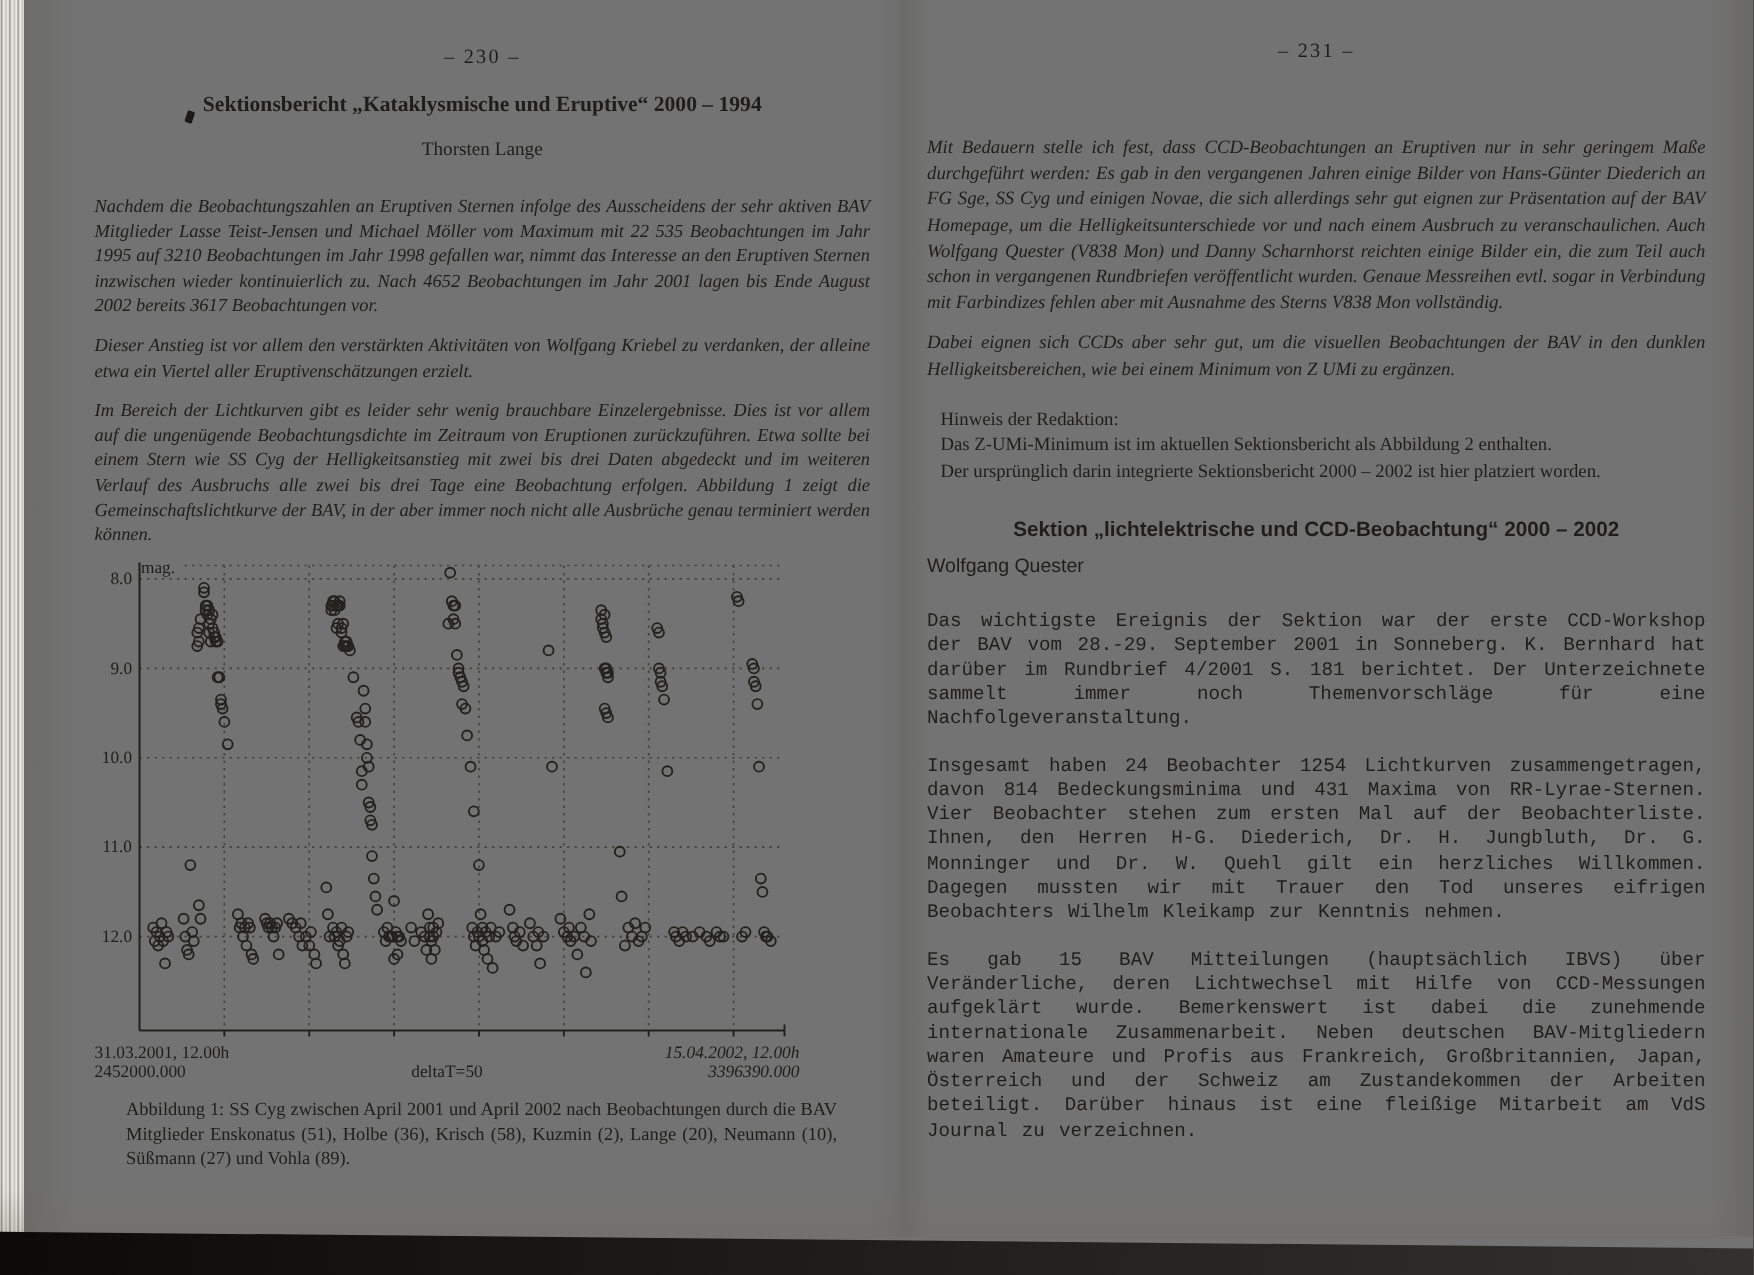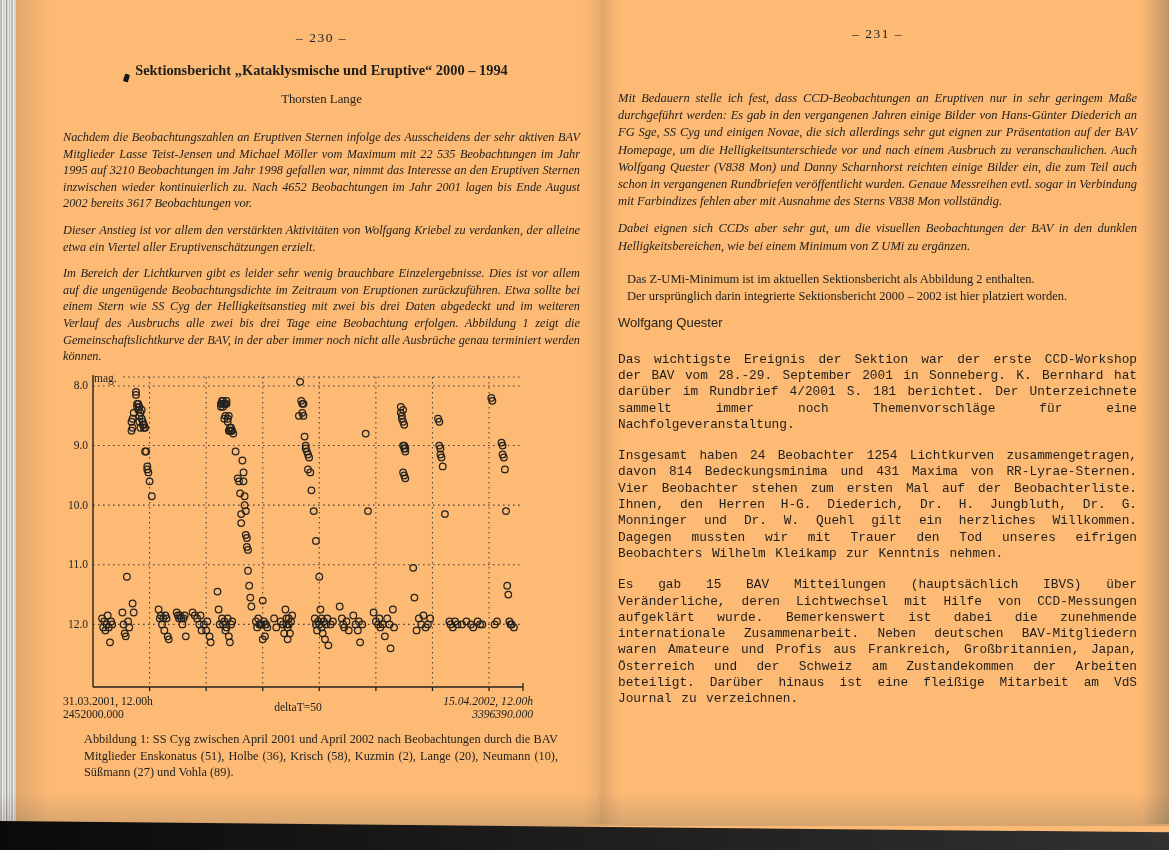--- a/index.html
+++ b/index.html
@@ -1,18 +1,18 @@
 <!DOCTYPE html>
 <html><head>
 <meta charset="utf-8">
 <style>
   html,body { margin:0; padding:0; background:#2b2b2b; }
   .sheet {
     position:relative; width:1169px; height:850px; overflow:hidden;
-    background:#fdba74; color:#1f1e1c;
+    background:#737373; color:#1f1e1c;
     font-family:"Liberation Serif", serif;
   }
   
   .binding {
     position:absolute; left:0; top:0; width:16px; height:824px;
     background:repeating-linear-gradient(to right,
       #efeeea 0px, #98968e 1px, #f3f2ee 2.5px, #c3c1ba 4px, #f6f5f1 5.5px);
   }
   .left-page-shadow {
     position:absolute; left:16px; top:0; width:34px; height:824px;
@@ -55,21 +55,21 @@
   .title-sans { margin-top:22px; text-align:center; font-weight:bold; font-size:13.8px;
                 font-family:"Liberation Sans", sans-serif; }
   .author-sans { margin-top:9px; font-size:13px;
                  font-family:"Liberation Sans", sans-serif; }
   .p-sans { margin-top:15px; font-size:12.8px; line-height:16.3px; text-align:justify;
             word-spacing:0.14em; font-family:Liberation Mono, monospace; }
   .p-sans-first { margin-top:22px; }
   
   .figure { margin-top:8px; }
   .figure svg { display:block; }
-  .axis-labels { display:flex; justify-content:space-between; align-items:center;
+  .axis-labels { display:flex; justify-content:space-between; align-items:flex-end;
                  width:470px; font-size:11.6px; line-height:13.5px; margin-top:2px;gap:41px; }
   .axis-labels .right { text-align:right;font-style:italic; }
   .axis-labels .mid { padding-top:0; }
   .fig-caption { margin-top:9px; margin-left:21px; width:474px;
                  font-size:12.3px; line-height:16.8px; text-align:justify; }
   text { fill:#1f1e1c; font-family:"Liberation Serif", serif; }
 </style>
 </head>
 <body>
 
@@ -425,23 +425,25 @@
       </div>
       <div class="fig-caption">Abbildung 1: SS Cyg zwischen April 2001 und April 2002 nach Beobachtungen durch die BAV Mitglieder Enskonatus (51), Holbe (36), Krisch (58), Kuzmin (2), Lange (20), Neumann (10), Süßmann (27) und Vohla (89).</div>
     </div>
   </div>
 
   <div class="col-right">
     <div class="pageno">– 231 –</div>
     <div class="p-serif p-first">Mit Bedauern stelle ich fest, dass CCD-Beobachtungen an Eruptiven nur in sehr geringem Maße durchgeführt werden: Es gab in den vergangenen Jahren einige Bilder von Hans-Günter Diederich an FG Sge, SS Cyg und einigen Novae, die sich allerdings sehr gut eignen zur Präsentation auf der BAV Homepage, um die Helligkeitsunterschiede vor und nach einem Ausbruch zu veranschaulichen. Auch Wolfgang Quester (V838 Mon) und Danny Scharnhorst reichten einige Bilder ein, die zum Teil auch schon in vergangenen Rundbriefen veröffentlicht wurden. Genaue Messreihen evtl. sogar in Verbindung mit Farbindizes fehlen aber mit Ausnahme des Sterns V838 Mon vollständig.</div>
     <div class="p-serif">Dabei eignen sich CCDs aber sehr gut, um die visuellen Beobachtungen der BAV in den dunklen Helligkeitsbereichen, wie bei einem Minimum von Z UMi zu ergänzen.</div>
     <div class="note">
+      <div>Hinweis der Redaktion:</div>
       <div>Das Z-UMi-Minimum ist im aktuellen Sektionsbericht als Abbildung 2 enthalten.</div>
       <div>Der ursprünglich darin integrierte Sektionsbericht 2000 – 2002 ist hier platziert worden.</div>
     </div>
+    <div class="title-sans">Sektion „lichtelektrische und CCD-Beobachtung“ 2000 – 2002</div>
     <div class="author-sans">Wolfgang Quester</div>
     <div class="p-sans p-sans-first">Das wichtigste Ereignis der Sektion war der erste CCD-Workshop der BAV vom 28.-29. September 2001 in Sonneberg. K. Bernhard hat darüber im Rundbrief 4/2001 S. 181 berichtet. Der Unterzeichnete sammelt immer noch Themenvorschläge für eine Nachfolgeveranstaltung.</div>
     <div class="p-sans">Insgesamt haben 24 Beobachter 1254 Lichtkurven zusammengetragen, davon 814 Bedeckungsminima und 431 Maxima von RR-Lyrae-Sternen. Vier Beobachter stehen zum ersten Mal auf der Beobachterliste. Ihnen, den Herren H-G. Diederich, Dr. H. Jungbluth, Dr. G. Monninger und Dr. W. Quehl gilt ein herzliches Willkommen. Dagegen mussten wir mit Trauer den Tod unseres eifrigen Beobachters Wilhelm Kleikamp zur Kenntnis nehmen.</div>
     <div class="p-sans">Es gab 15 BAV Mitteilungen (hauptsächlich IBVS) über Veränderliche, deren Lichtwechsel mit Hilfe von CCD-Messungen aufgeklärt wurde. Bemerkenswert ist dabei die zunehmende internationale Zusammenarbeit. Neben deutschen BAV-Mitgliedern waren Amateure und Profis aus Frankreich, Großbritannien, Japan, Österreich und der Schweiz am Zustandekommen der Arbeiten beteiligt. Darüber hinaus ist eine fleißige Mitarbeit am VdS Journal zu verzeichnen.</div>
   </div>
 
   <div class="bottom-curl-shadow"></div>
   <div class="bottom-strip"></div>
 </div>
 

